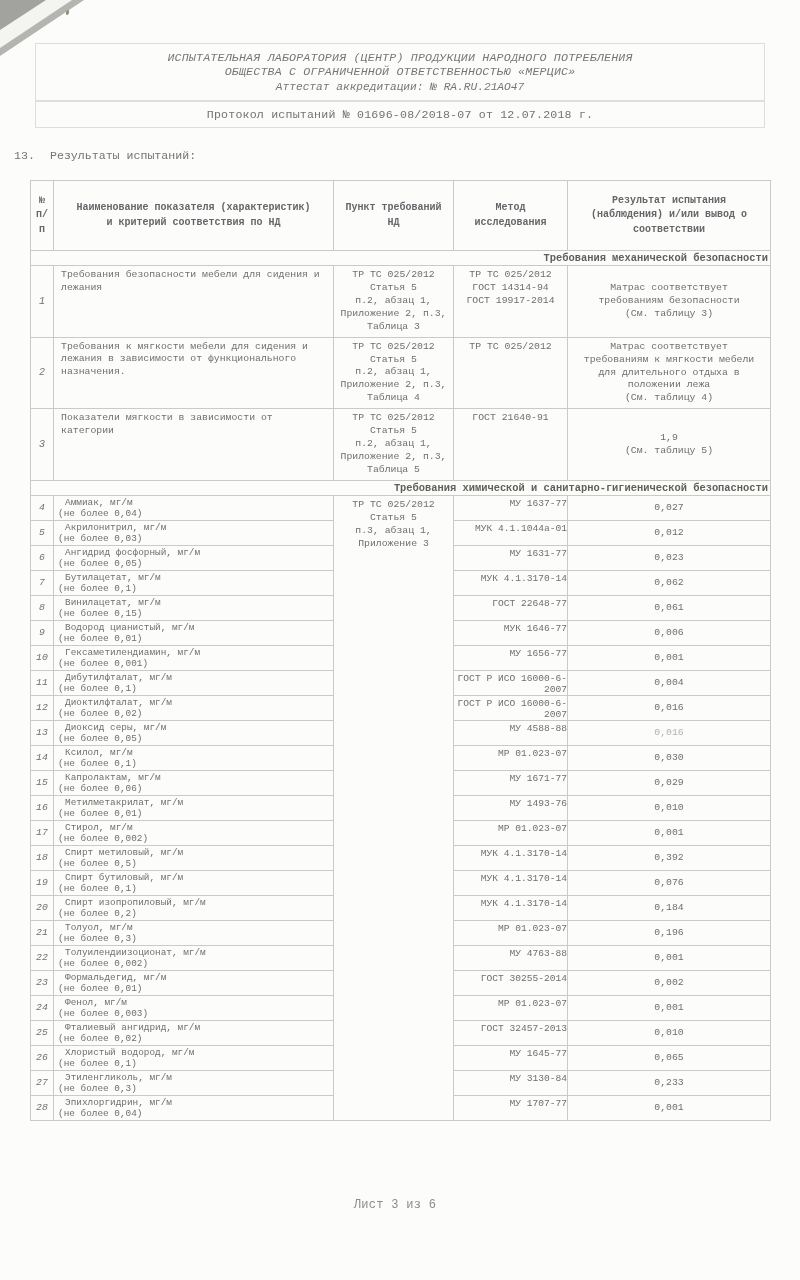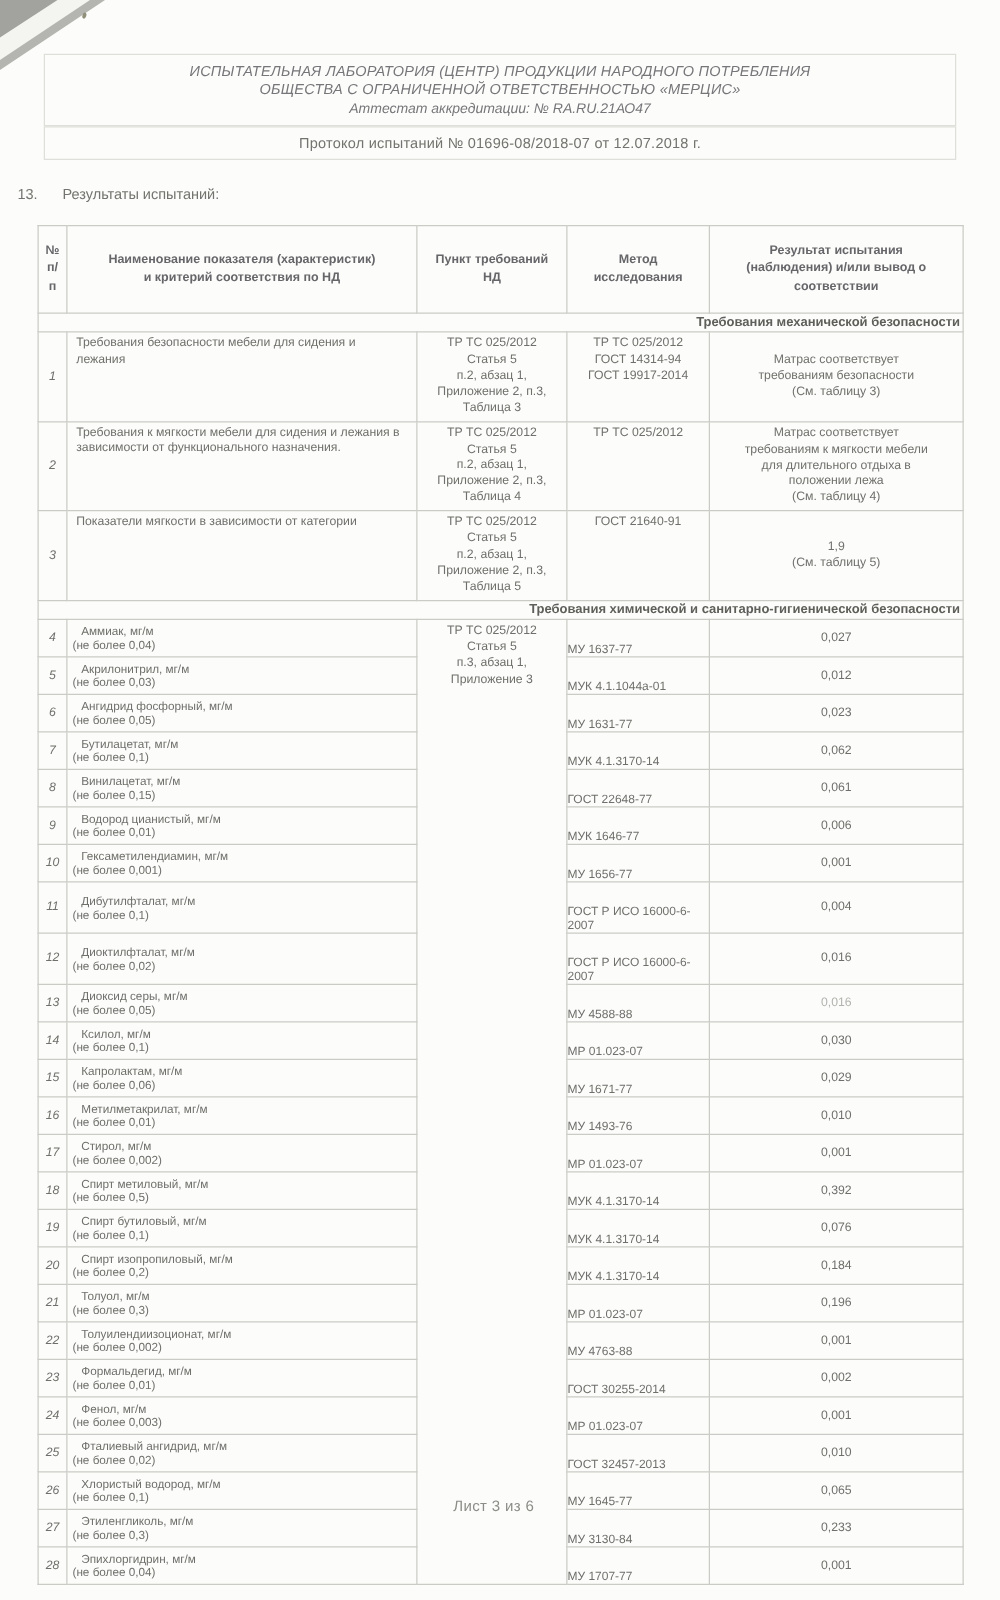--- a/index.html
+++ b/index.html
@@ -1,20 +1,20 @@
 <!DOCTYPE html>
 <html lang="ru"><head>
 <meta charset="utf-8">
 <style>
   * { margin:0; padding:0; box-sizing:border-box; }
   html,body { background:#ffffff; }
   .page {
     position:relative; width:800px; height:1280px;
     background:#fcfcfa; overflow:hidden;
-    font-family:Liberation Sans, sans-serif;
+    font-family:Liberation Mono, monospace;
     color:#6f6f6c;
   }
 
   
   .fold-outer { position:absolute; top:0; left:0; width:0; height:0;
     border-top:56px solid #b4b4b0; border-right:84px solid transparent; }
   .fold-mid   { position:absolute; top:0; left:0; width:0; height:0;
     border-top:48px solid #f4f4f1; border-right:72px solid transparent; }
   .fold-inner { position:absolute; top:0; left:0; width:0; height:0;
     border-top:30px solid #a2a29e; border-right:46px solid transparent; }
@@ -65,21 +65,21 @@
   tr.mech td.punkt  { font-size:9.8px; line-height:1.32; text-align:center; vertical-align:top; padding:3px 2px; white-space:pre-line; }
   tr.mech td.method { font-size:9.8px; line-height:1.32; text-align:center; vertical-align:top; padding:3px 2px; white-space:pre-line; }
   tr.mech td.result { font-size:9.8px; line-height:1.3; text-align:center; vertical-align:middle; padding:2px 6px; white-space:pre-line; }
 
   
   tr.compact { height:25px; }
   tr.compact td.num { font-style:italic; font-size:9.8px; text-align:center; vertical-align:middle; }
   tr.compact td.name { font-size:9.4px; line-height:11px; vertical-align:middle; padding:1px 2px;margin-left:28px; }
   tr.compact td.name .substance { padding-left:9px; }
   tr.compact td.name .limit     { padding-left:2px; }
-  tr.compact td.method { font-size:9.6px; text-align:left; vertical-align:top; padding-top:18px; }
+  tr.compact td.method { font-size:9.6px; text-align:right; vertical-align:top; padding-top:2px; }
   tr.compact td.result { font-size:9.8px; text-align:center; vertical-align:middle; }
   tr.compact td.result.faint { color:#b2b2ae; }
   td.punkt.merged {
     font-size:9.8px; line-height:1.35; text-align:center; vertical-align:top;
     padding-top:2px; white-space:pre-line;
   }
 
   .footer {
     position:absolute; top:1198px; left:0; width:790px; text-align:center;
     font-size:12px; color:#8c8c88; letter-spacing:.3px;

